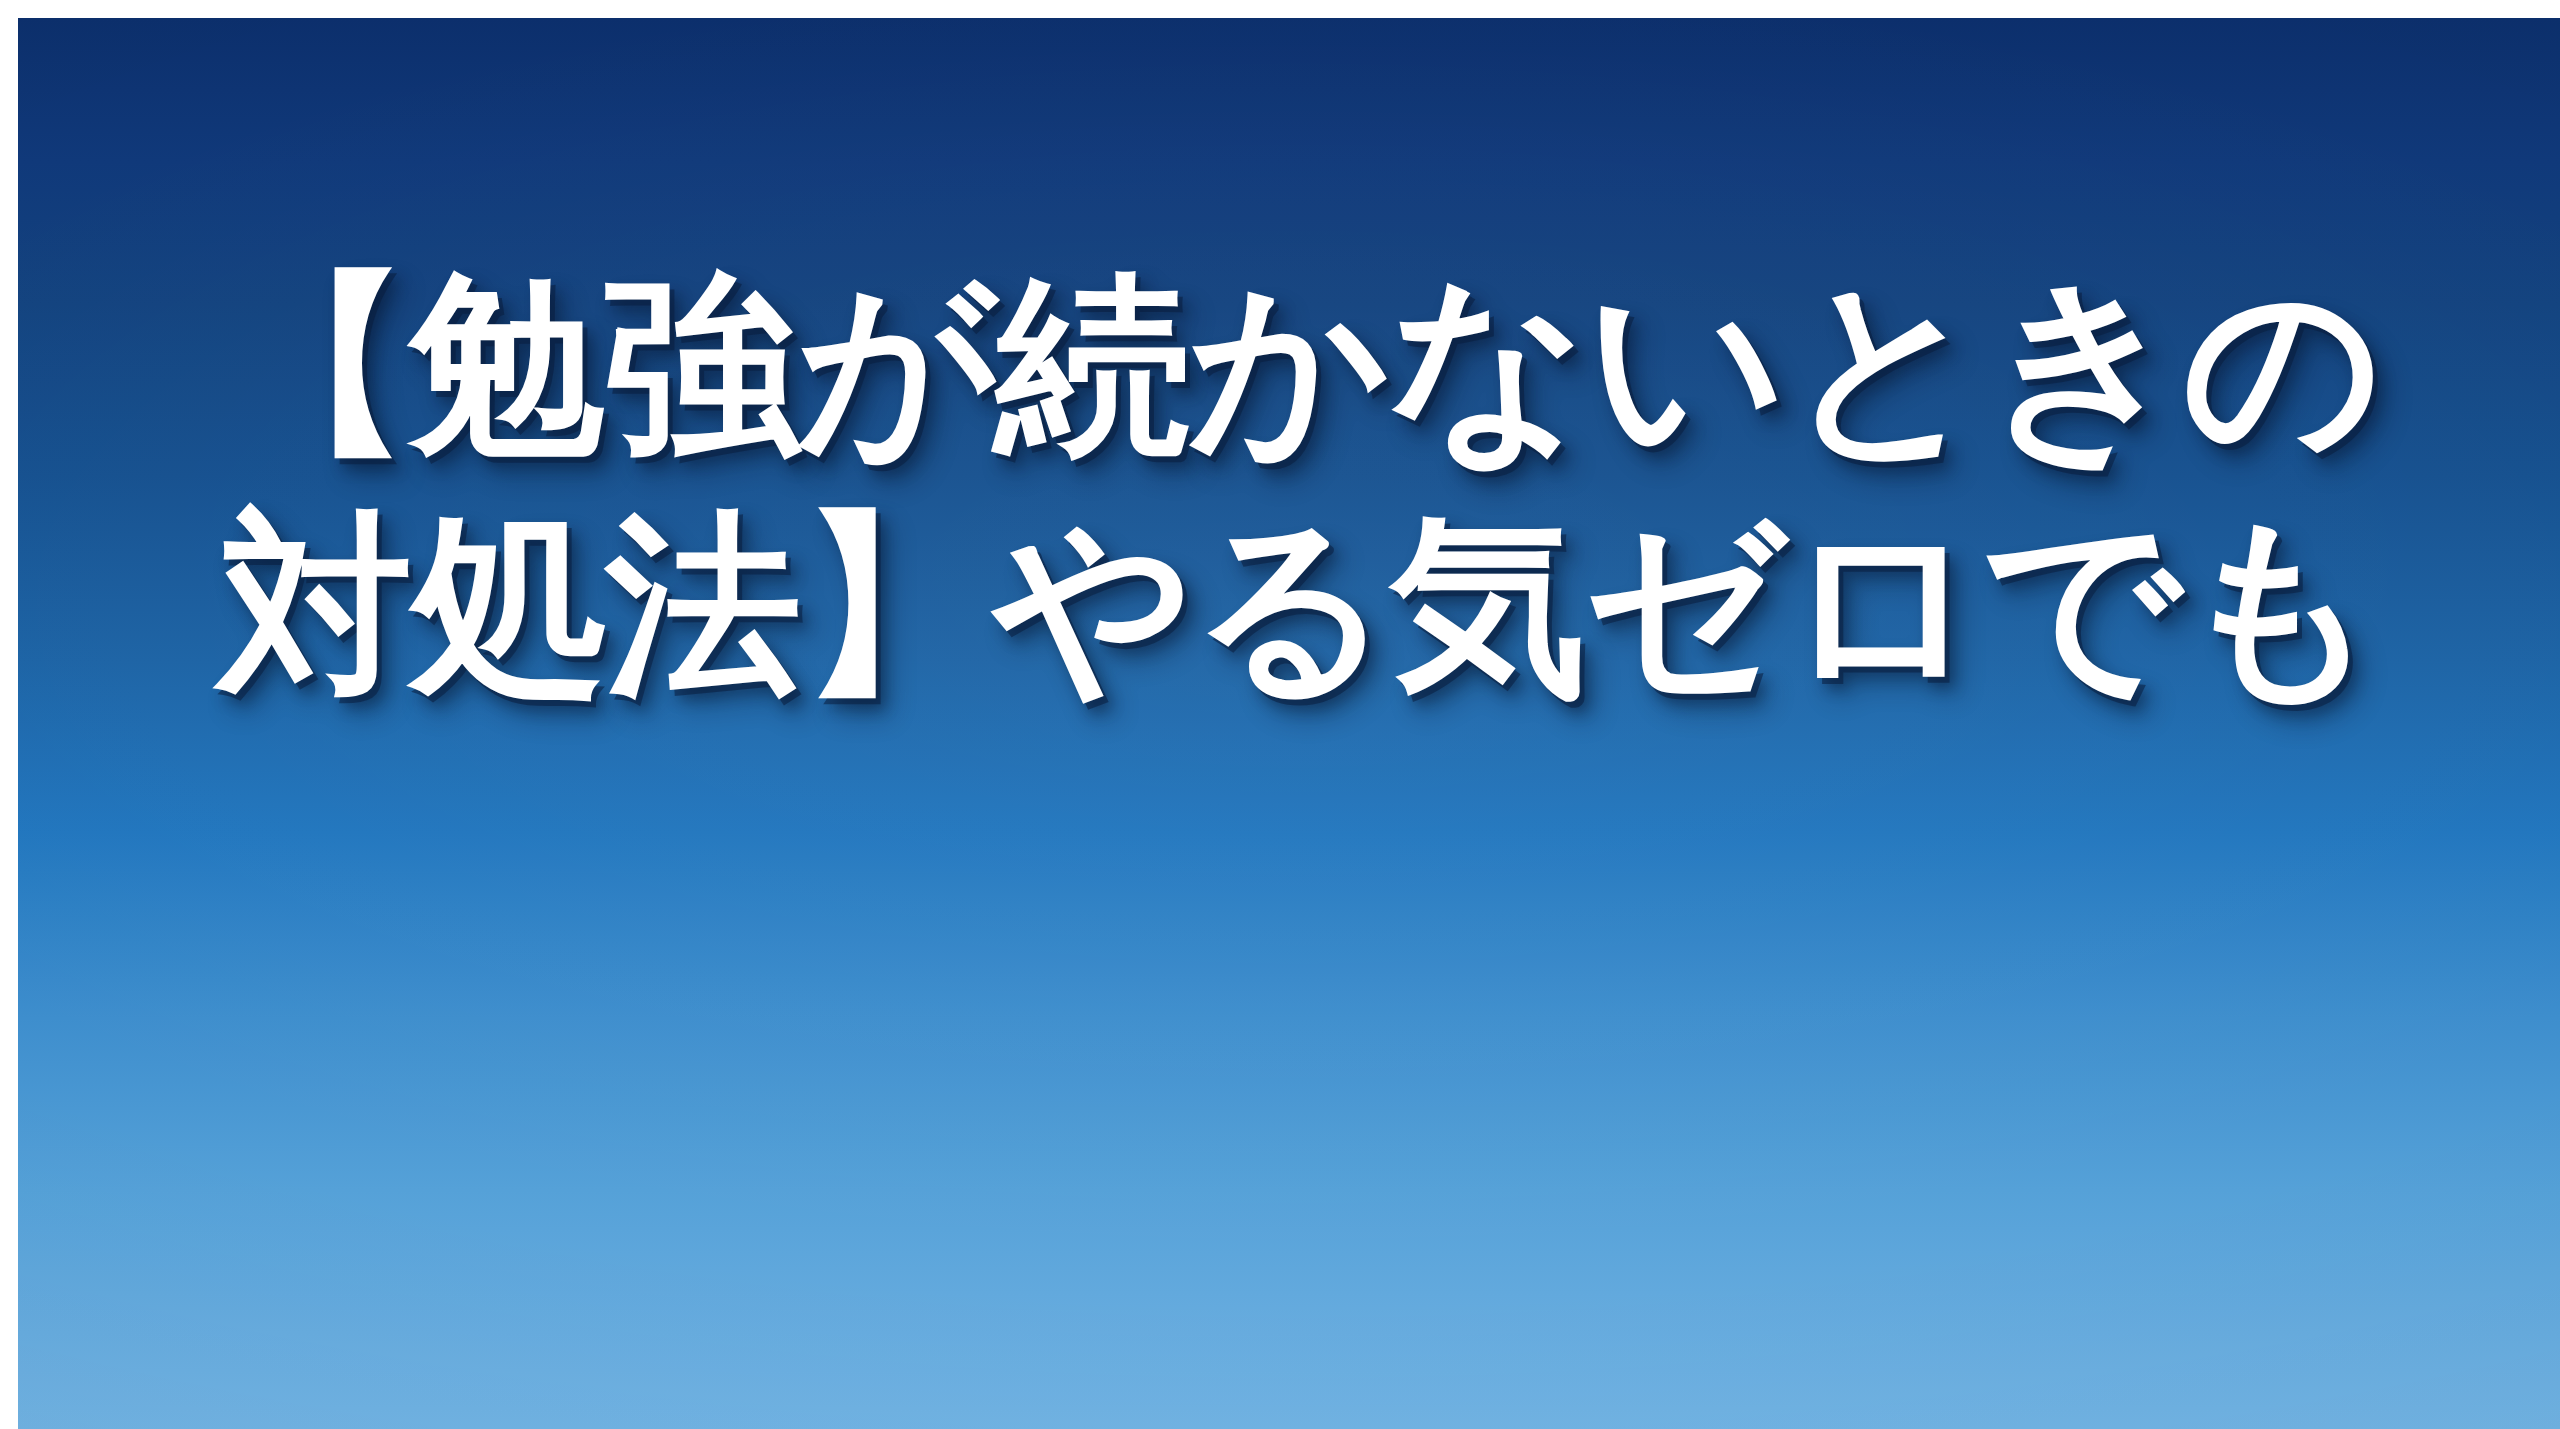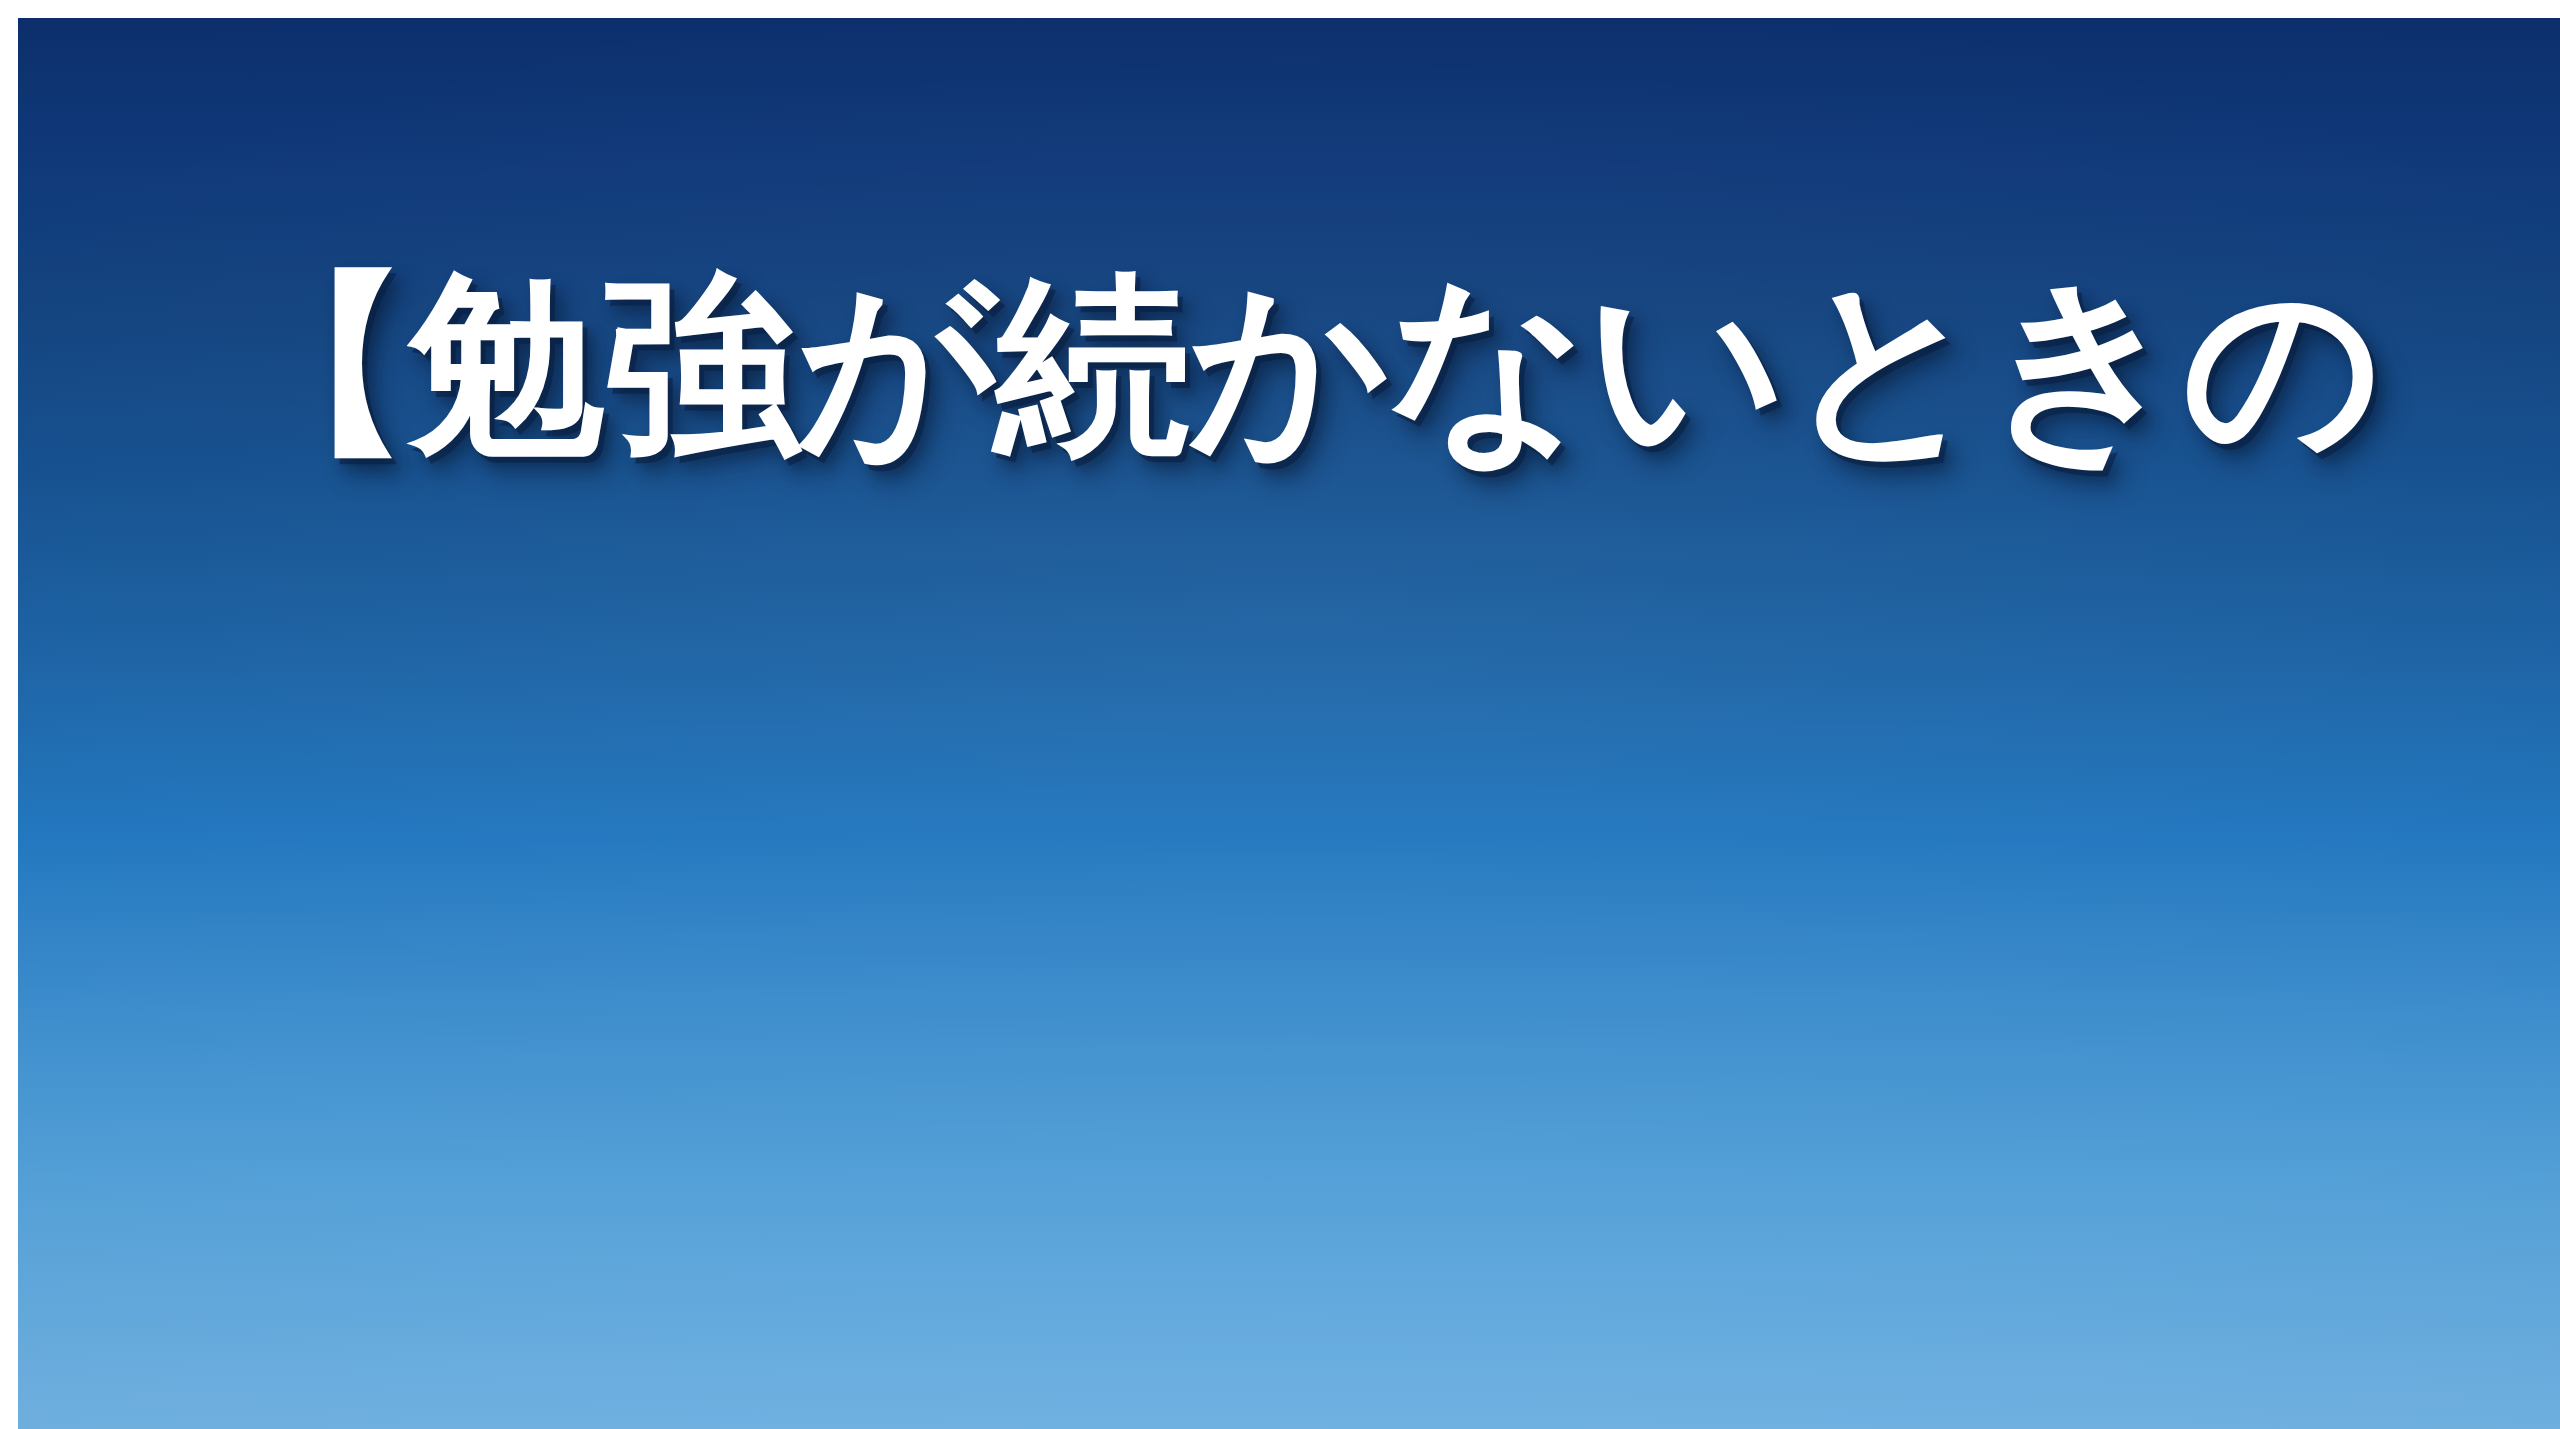--- a/index.html
+++ b/index.html
@@ -73,17 +73,18 @@
 </style>
 </head>
 <body>
 
 <div id="thumbnail-canvas">
 
   <div id="title-block">
 
     <span class="title-line" id="title-line-1">【勉強が続かないときの</span>
 
+    <span class="title-line" id="title-line-2">対処法】やる気ゼロでも</span>
 
 
   </div>
 
 </div>
 
 </body></html>

